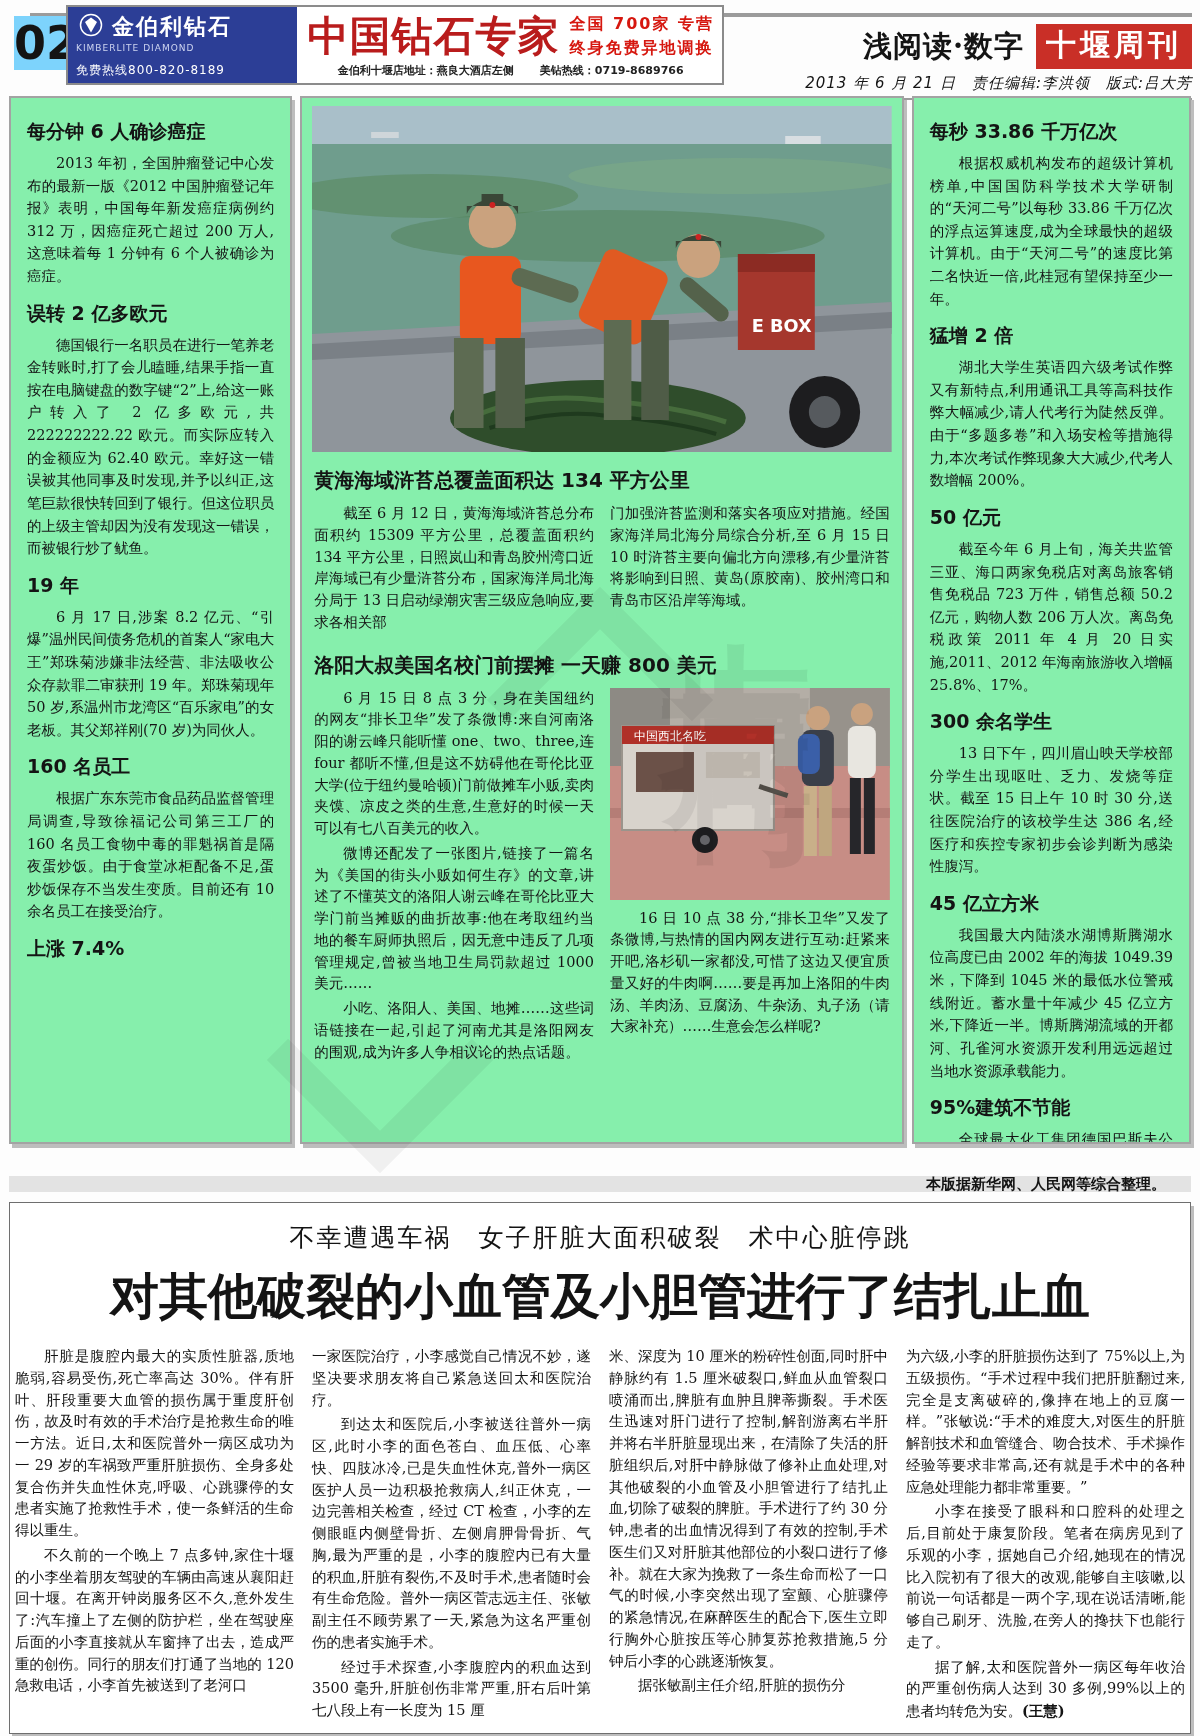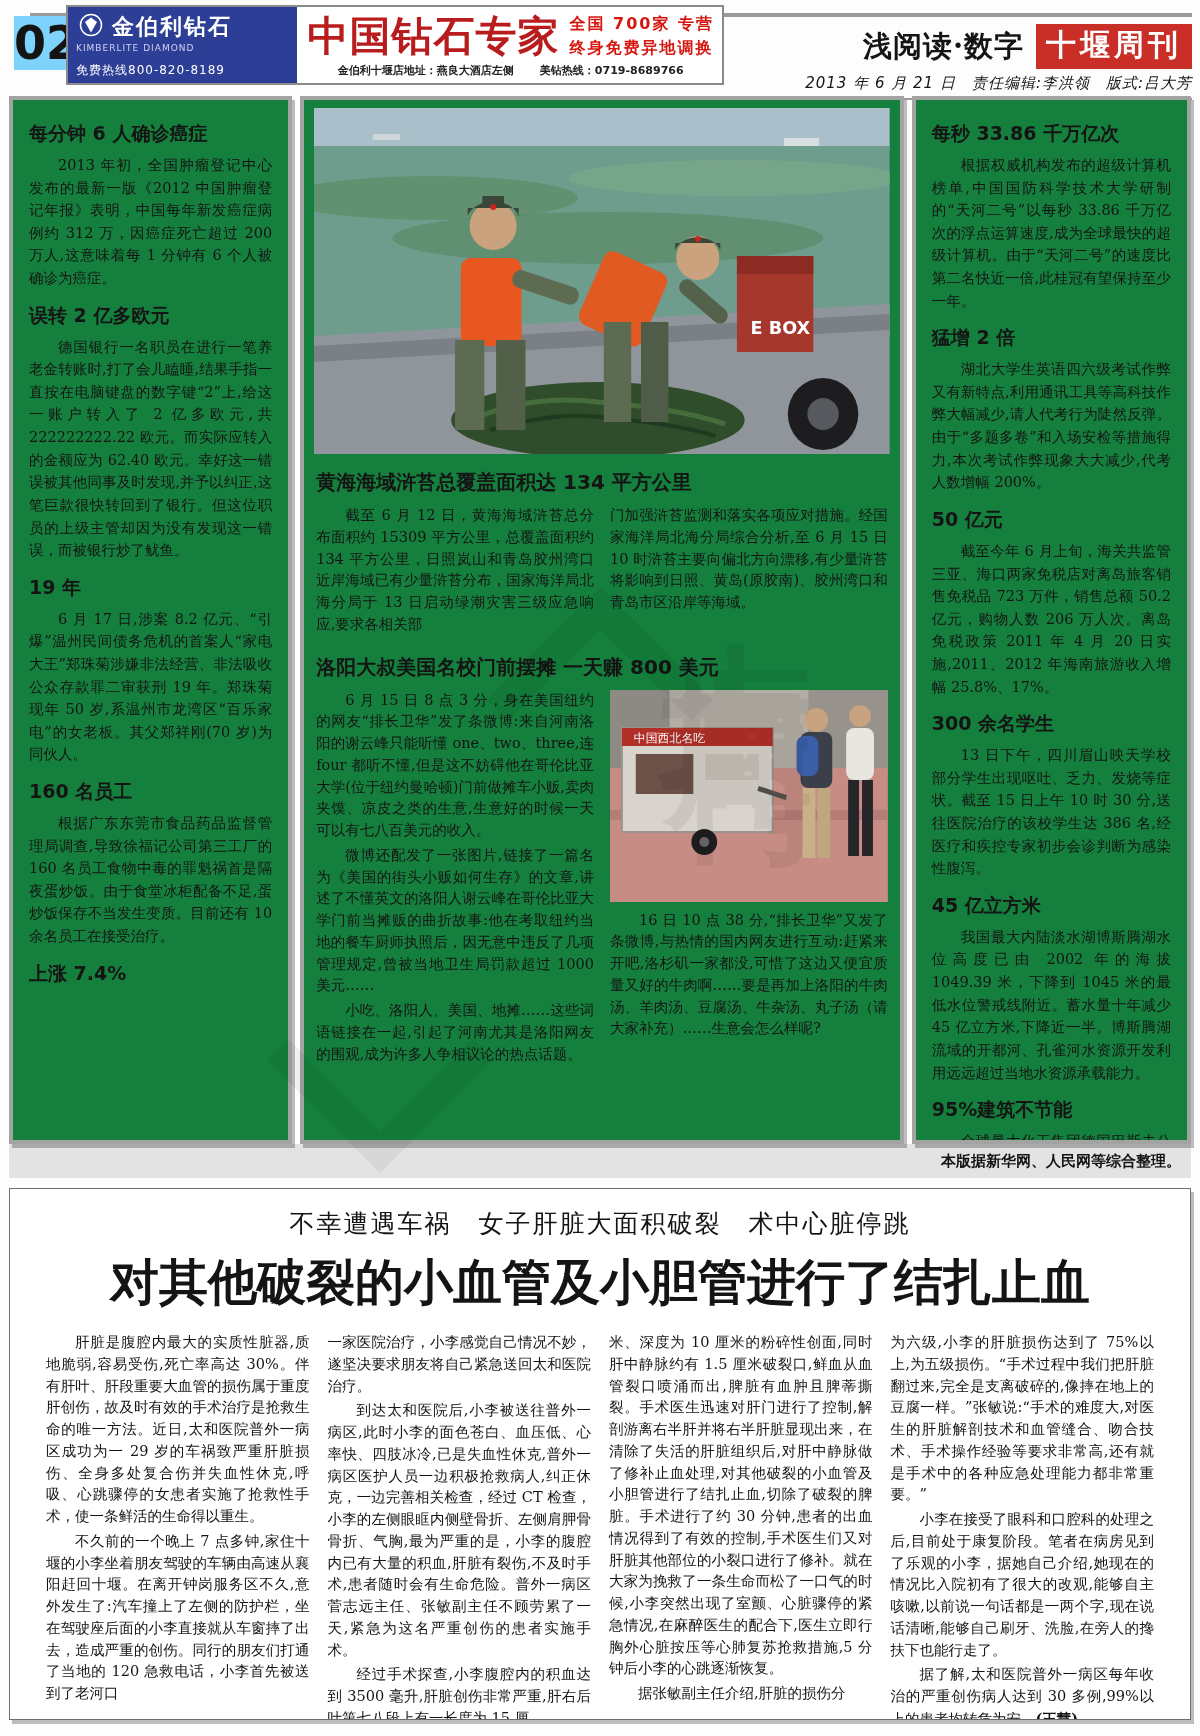--- a/index.html
+++ b/index.html
@@ -21,37 +21,37 @@
   .ad-subs{margin-left:10px;display:flex;flex-direction:column;justify-content:center;gap:6px;}
   .ad-sub{color:#d6170f;font-weight:bold;font-size:16px;line-height:1.15;letter-spacing:2px;white-space:nowrap;}
   .ad-bottom{display:flex;font-size:11px;gap:26px;justify-content:center;padding-bottom:3px;font-weight:bold;color:#222;}
   .masthead{position:absolute;right:8px;top:24px;width:450px;text-align:right;}
   .mh-row{display:flex;justify-content:flex-end;align-items:center;gap:12px;}
   .mh-section{font-family:"DejaVu Serif",serif;font-weight:bold;font-size:29px;letter-spacing:1px;}
   .mh-box{background:#c92f27;color:#fff;font-family:"DejaVu Serif",serif;font-weight:900;font-size:30px;letter-spacing:4px;padding:1px 10px 3px;}
   .mh-date{font-style:italic;font-size:15px;margin-top:5px;padding-bottom:5px;border-bottom:2px solid #9b9b9b;letter-spacing:1px;}
   
   .content{display:flex;gap:8px;padding:0 9px;height:1048px;box-sizing:border-box;position:relative;z-index:1;}
-  .nbox{border:4px solid #a3a3a3;box-shadow:3px 4px 0 rgba(0,0,0,.25);background:#15803d;padding:8px 16px;box-sizing:border-box;overflow:hidden;}
+  .nbox{border:2px solid #a3a3a3;box-shadow:3px 4px 0 rgba(0,0,0,.25);background:#86efac;padding:8px 16px;box-sizing:border-box;overflow:hidden;}
   .col-l{width:285px;}
   .col-m{width:608px;padding:8px 10px;}
   .col-r{width:281px;}
   .item-title{font-weight:bold;font-size:19px;margin:13px 0 7px;}
   .item-body{font-family:"DejaVu Serif",serif;font-size:14.5px;line-height:1.56;text-align:justify;text-indent:2em;margin:0;}
   .photo1{width:100%;height:346px;display:block;}
   .art-title{font-weight:bold;font-size:20px;margin:15px 2px 9px;}
   .cols2{display:flex;gap:16px;padding:0 2px;}
   .cols2>div{flex:1;min-width:0;}
   .art-p{font-family:"DejaVu Serif",serif;font-size:14.5px;line-height:1.5;text-align:justify;text-indent:2em;margin:0 0 3px;}
   .art-p.cont{text-indent:0;}
   .photo2{width:100%;height:212px;display:block;margin-bottom:8px;}
   
-  .footer-bar{margin:0 9px 10px;height:34px;background:#e3e3e3;display:flex;justify-content:flex-end;align-items:center;font-weight:bold;font-size:15px;padding-right:10px;}
-  
-  .bottom-box{margin:0 9px;border:1px solid #6e6e6e;box-shadow:3px 4px 0 rgba(0,0,0,.25);background:#fff;padding:14px 36px;box-sizing:border-box;height:532px;overflow:hidden;position:relative;z-index:1;}
+  .footer-bar{margin:32px 9px 10px;height:16px;background:#e3e3e3;display:flex;justify-content:flex-end;align-items:center;font-weight:bold;font-size:15px;padding-right:25px;}
+  
+  .bottom-box{margin:0 9px;border:1px solid #6e6e6e;box-shadow:3px 4px 0 rgba(0,0,0,.25);background:#fff;padding:14px 5px;box-sizing:border-box;height:532px;overflow:hidden;position:relative;z-index:1;}
   .kicker{text-align:center;font-family:"DejaVu Serif",serif;font-size:25px;letter-spacing:2px;margin:4px 0 10px;}
   .big-title{text-align:center;font-family:"DejaVu Serif",serif;font-weight:900;font-size:49px;letter-spacing:0px;margin:0 0 16px;white-space:nowrap;}
   .cols4{display:flex;gap:18px;}
   .cols4>div{flex:1;min-width:0;}
   .byline{font-weight:bold;font-family:"DejaVu Serif",serif;}
   
   .wm{position:absolute;left:640px;top:520px;writing-mode:vertical-rl;font-family:"DejaVu Serif",serif;font-weight:bold;font-size:150px;letter-spacing:28px;color:#000;opacity:.06;z-index:4;pointer-events:none;}
   .chev{position:absolute;width:130px;height:130px;border-top:30px solid rgba(0,0,0,.05);border-right:30px solid rgba(0,0,0,.05);transform:rotate(-45deg);z-index:4;pointer-events:none;}
   .chev1{left:520px;top:620px;}
   .chev2{left:300px;top:980px;transform:rotate(135deg);}

